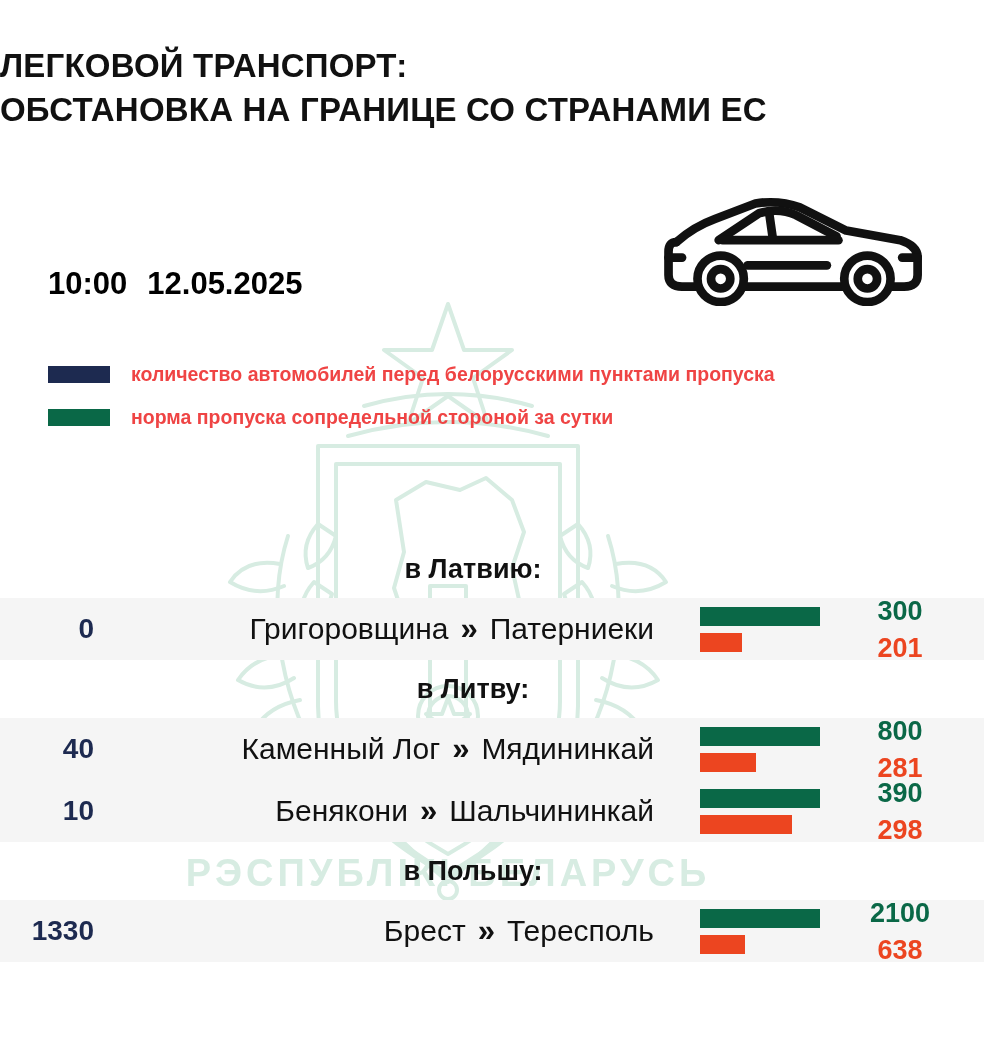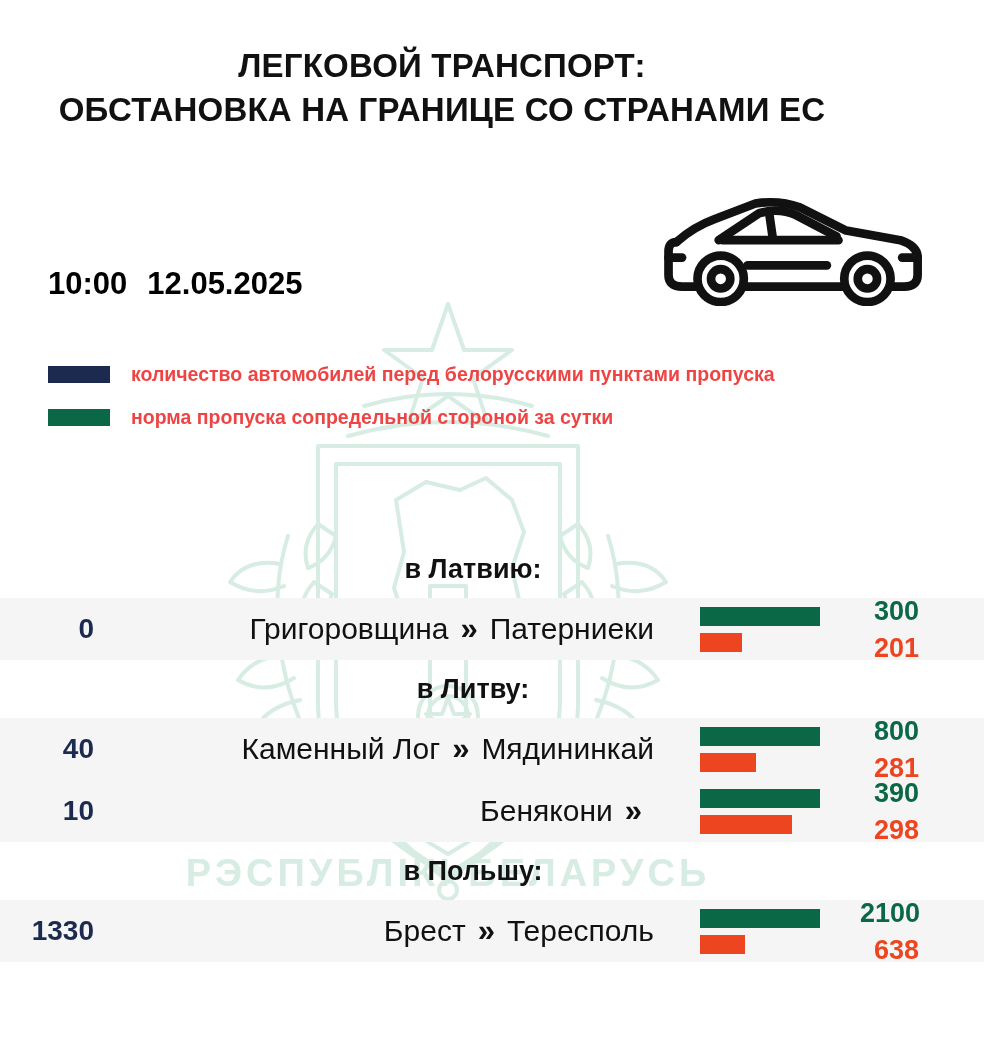--- a/index.html
+++ b/index.html
@@ -29,21 +29,21 @@
     opacity: 1;
   }
   #watermark svg { width: 100%; height: 100%; display: block; }
 
   
   #title-block {
     position: absolute;
     top: 44px;
     left: 0;
     width: 884px;
-    text-align: center;
+    text-align: left;
     z-index: 3;
   }
   .title-line {
     font-weight: bold;
     font-size: 33px;
     line-height: 44px;
     letter-spacing: 0.2px;
     color: #111111;
     white-space: nowrap;
   }
@@ -175,22 +175,22 @@
   }
   .bar-norm { background: #0a6847; }
   .bar-pass { background: #ec4520; }
 
   .row-values {
     width: 124px;
     flex: 0 0 auto;
     display: flex;
     flex-direction: column;
     justify-content: center;
-    text-align: right;
-    padding-right: 65px;
+    text-align: center;
+    padding-right: 44px;
     box-sizing: border-box;
     gap: 9px;
   }
   .val {
     font-weight: bold;
     font-size: 27px;
     line-height: 28px;
     white-space: nowrap;
   }
   .val-norm { color: #0a6847; }
@@ -332,20 +332,21 @@
       <div class="row-values">
         <span class="val val-norm">800</span>
         <span class="val val-pass">281</span>
       </div>
     </div>
     <div class="row">
       <div class="row-count">10</div>
       <div class="row-route">
         <span class="route-from">Бенякони</span>
         <span class="route-arrow">»</span>
+        <span class="route-to">Шальчининкай</span>
       </div>
       <div class="row-bars">
         <span class="bar bar-norm" style="width: 120px;"></span>
         <span class="bar bar-pass" style="width: 92px;"></span>
       </div>
       <div class="row-values">
         <span class="val val-norm">390</span>
         <span class="val val-pass">298</span>
       </div>
     </div>

